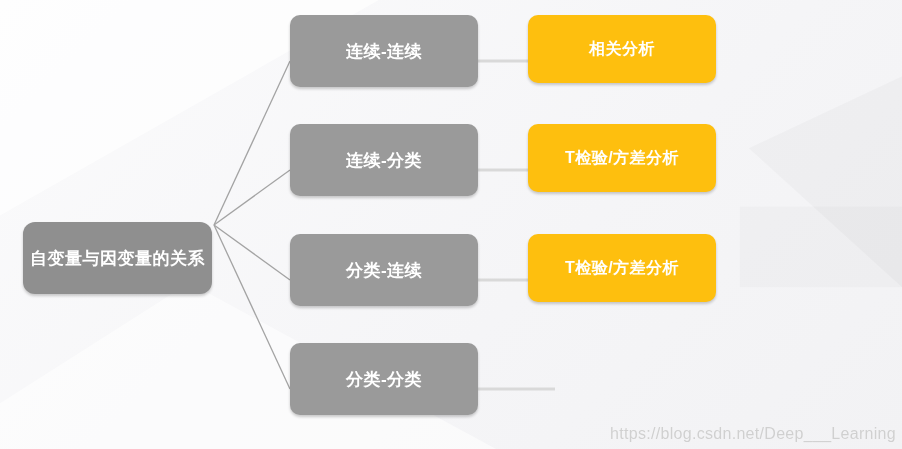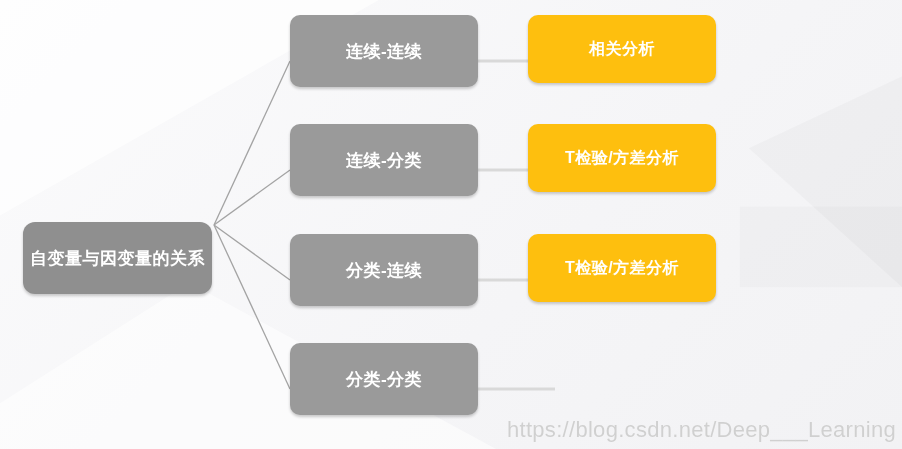--- a/index.html
+++ b/index.html
@@ -31,21 +31,21 @@
     background:var(--node-gray,#9a9a9a);font-size:17px;letter-spacing:0.5px;
   }
   .node-method{
     left:528px;width:188px;height:68px;border-radius:10px;
     background:var(--node-yellow,#febf0e);font-size:16px;letter-spacing:0.5px;
   }
   .row0{top:15px;} .row1{top:124px;} .row2{top:234px;} .row3{top:343px;}
 
   .watermark{
     position:absolute;right:6px;bottom:6px;z-index:3;
-    font-size:22px;color:var(--watermark-gray,#d0d0d0);letter-spacing:0.3px;
+    font-size:16px;color:var(--watermark-gray,#d0d0d0);letter-spacing:0.3px;
     text-shadow:0 0 1px rgba(255,255,255,0.6);
   }
 </style>
 </head>
 <body>
 
 <div class="canvas">
 
   <div class="facet facet-top-left"></div>
   <div class="facet facet-pyramid"></div>

